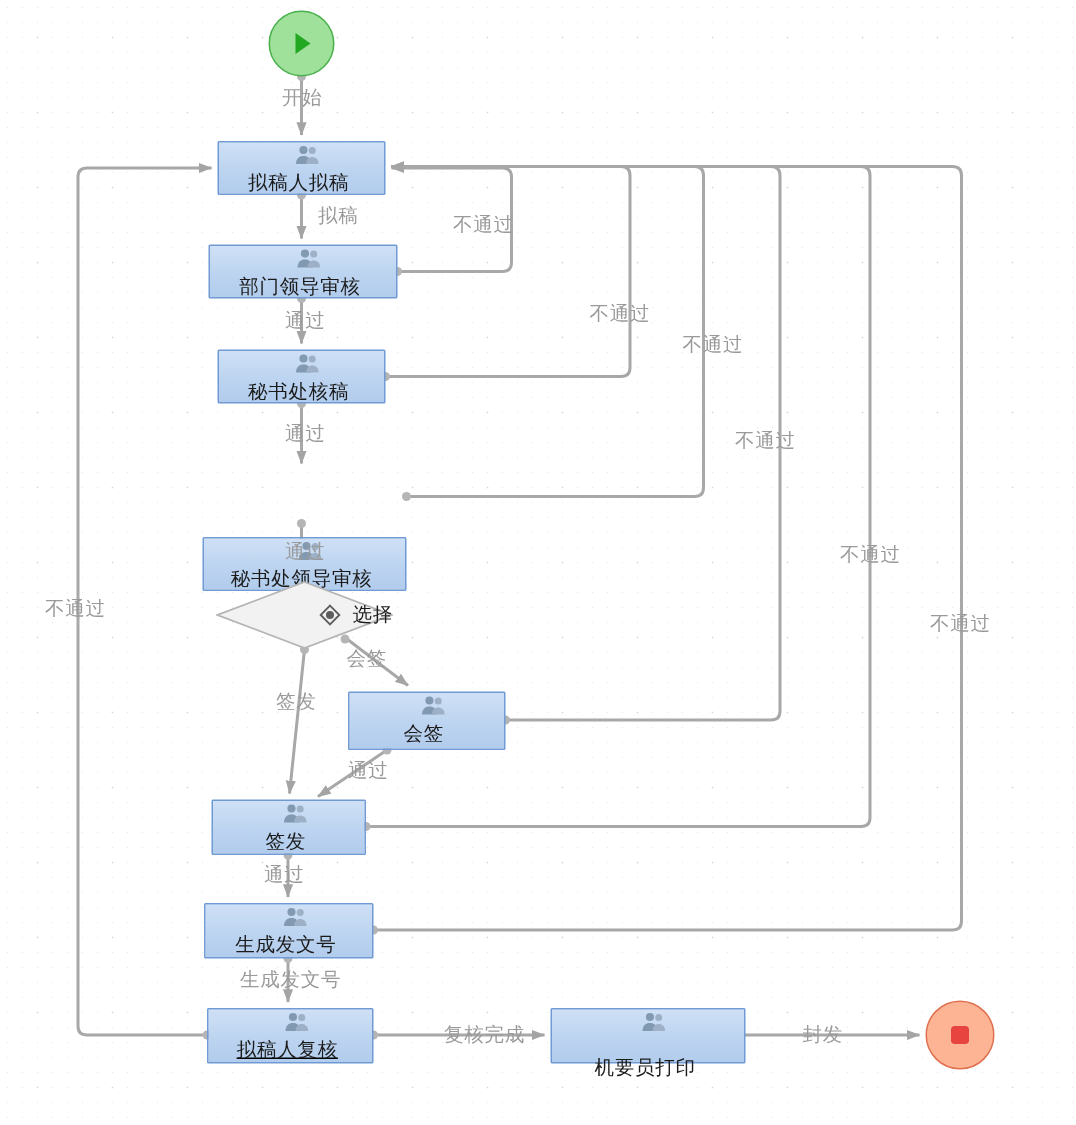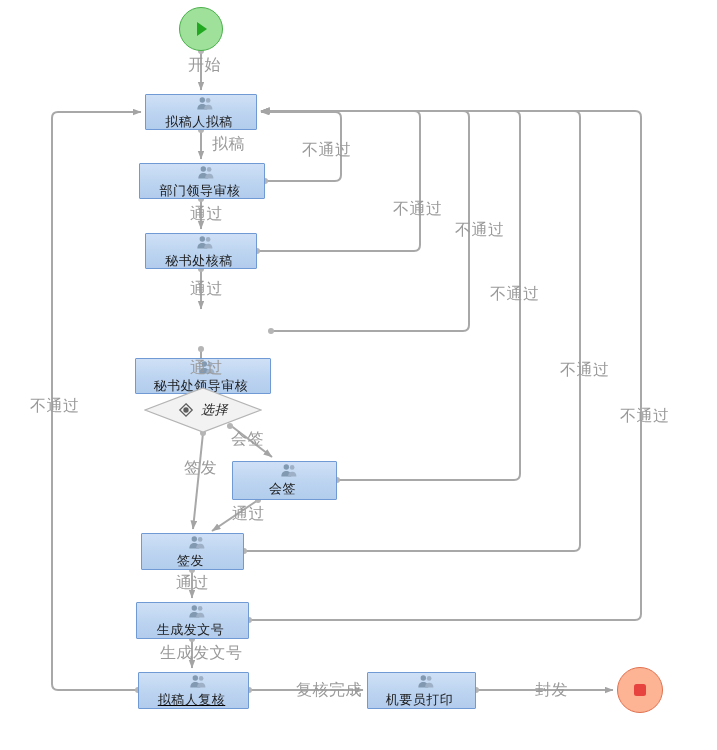--- a/index.html
+++ b/index.html
@@ -70,23 +70,22 @@
     height: 100%;
   }
   .diamond .dinner {
     position: absolute;
     left: 0;
     top: 0;
     width: 100%;
     height: 100%;
     display: flex;
     align-items: center;
-    justify-content: center;
+    justify-content: flex-end;
     gap: 7px;
-    font-style: italic;
   }
   .diamond .nlabel {
     font-size: 13px;
     color: #1b1b1b;
     letter-spacing: 0.5px;
   }
   .diamond .nicon {
     width: 16px;
     height: 16px;
     display: block;
@@ -102,21 +101,21 @@
   .terminal.start {
     background: #9fe09b;
     border: 1px solid #49b04a;
   }
   .terminal.end {
     background: #fcb495;
     border: 1px solid #e0704e;
   }
   .edge-label {
     position: absolute;
-    font-size: 16px;
+    font-size: 13px;
     color: #9a9a9a;
     white-space: nowrap;
     letter-spacing: 0.5px;
     line-height: 12px;
   }
 </style>
 </head>
 <body>
 
 <div id="canvas">
@@ -283,21 +282,21 @@
   <div class="node" style="left:138px; top:672px; width:111px; height:37px;text-decoration:underline;">
     <svg class="nicon" viewBox="0 0 20 20">
       <circle cx="7" cy="5.5" r="3" fill="#8299b2"></circle>
       <path d="M1.5,16 C1.5,11.8 4,10 7,10 C10,10 12.5,11.8 12.5,16 Z" fill="#8299b2"></path>
       <circle cx="13.5" cy="6" r="2.6" fill="#9db0c6"></circle>
       <path d="M9,16 C9,12.3 11,10.8 13.5,10.8 C16,10.8 18.2,12.3 18.2,16 Z" fill="#9db0c6"></path>
     </svg>
     <span class="nlabel">拟稿人复核</span>
   </div>
 
-  <div class="node" style="left:367px; top:672px; width:109px; height:37px;">
+  <div class="node" style="left:367px; top:672px; width:130px; height:37px;gap:12px;">
     <svg class="nicon" viewBox="0 0 20 20">
       <circle cx="7" cy="5.5" r="3" fill="#8299b2"></circle>
       <path d="M1.5,16 C1.5,11.8 4,10 7,10 C10,10 12.5,11.8 12.5,16 Z" fill="#8299b2"></path>
       <circle cx="13.5" cy="6" r="2.6" fill="#9db0c6"></circle>
       <path d="M9,16 C9,12.3 11,10.8 13.5,10.8 C16,10.8 18.2,12.3 18.2,16 Z" fill="#9db0c6"></path>
     </svg>
     <span class="nlabel">机要员打印</span>
   </div>
 
   <div class="terminal end" style="left:617px; top:667px; width:46px; height:46px;">

